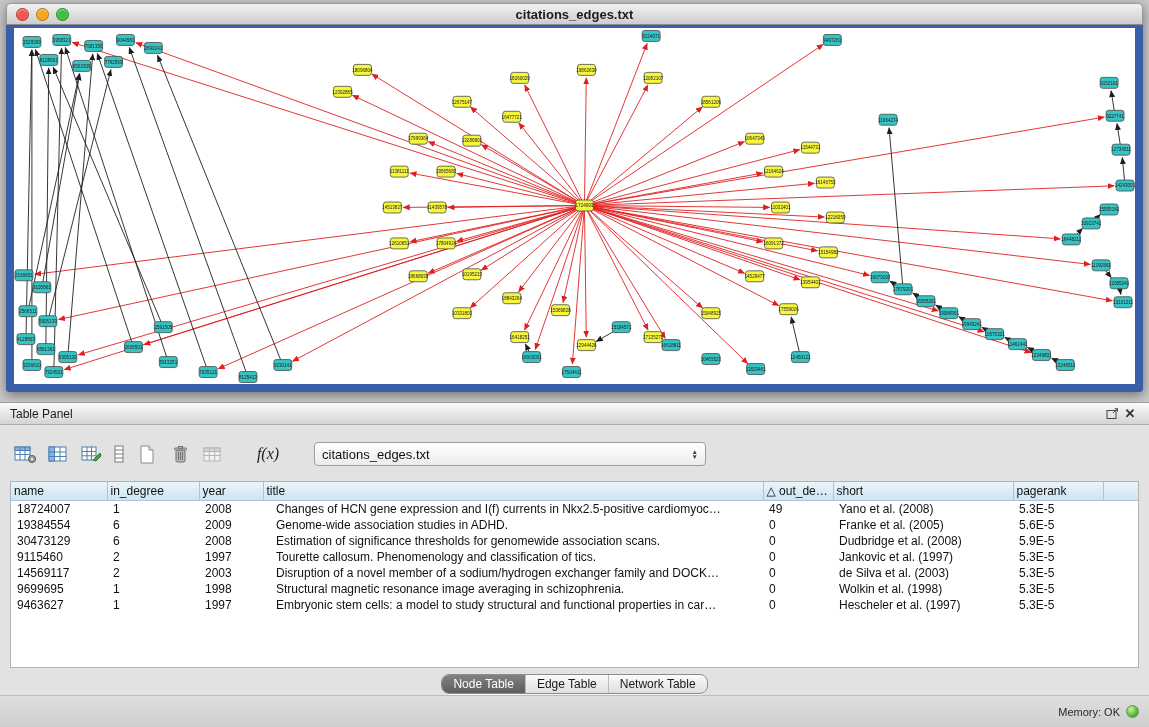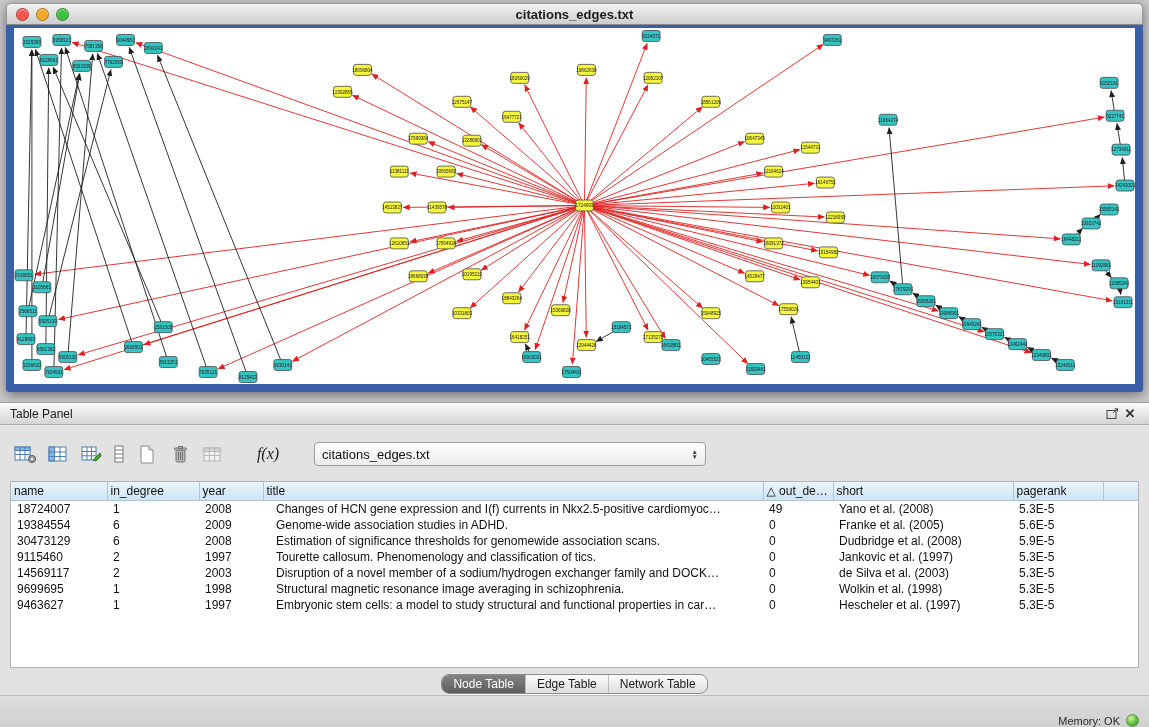--- a/index.html
+++ b/index.html
@@ -34,21 +34,21 @@
   tbody td{height:16px;padding:0 6px;white-space:nowrap;overflow:hidden;text-overflow:clip}
   tbody td.c-title{padding-left:13px}
   tbody td.c-short{text-align:left}
   .tabs{display:flex;justify-content:center;margin-top:6px}
   .tabgroup{display:flex;border:1px solid #8d8d8d;border-radius:8px;overflow:hidden;background:linear-gradient(#fbfbfb,#dedede);box-shadow:0 1px 0 rgba(255,255,255,.7)}
   .tab{padding:2px 11px;font-size:12px;color:#1a1a1a;border-left:1px solid #bdbdbd}
   .tab:first-child{border-left:none}
   .tab.active{background:linear-gradient(#828282,#5d5d5d);color:#fff}
 
   
-  .statusbar{position:absolute;left:0;bottom:0;width:100%;height:32px;background:linear-gradient(#dedede,#cfcfcf);border-top:1px solid #bcbcbc;display:flex;align-items:flex-end;justify-content:flex-end;box-sizing:border-box;padding-right:10px}
+  .statusbar{position:absolute;left:0;bottom:0;width:100%;height:32px;background:linear-gradient(#dedede,#cfcfcf);border-top:1px solid #bcbcbc;display:flex;align-items:center;justify-content:flex-end;box-sizing:border-box;padding-right:10px}
   .memory{display:flex;align-items:center;gap:6px;font-size:11px;color:#2a2a2a}
   .mem-dot{width:13px;height:13px;border-radius:50%;background:radial-gradient(circle at 35% 30%, #c8f59a, #55bb33 60%, #2e8f1a);border:1px solid #6f8f5f;box-sizing:border-box}
 </style>
 </head>
 <body>
 
 <div class="stage">
 
   <div class="window">
     <div class="titlebar">

